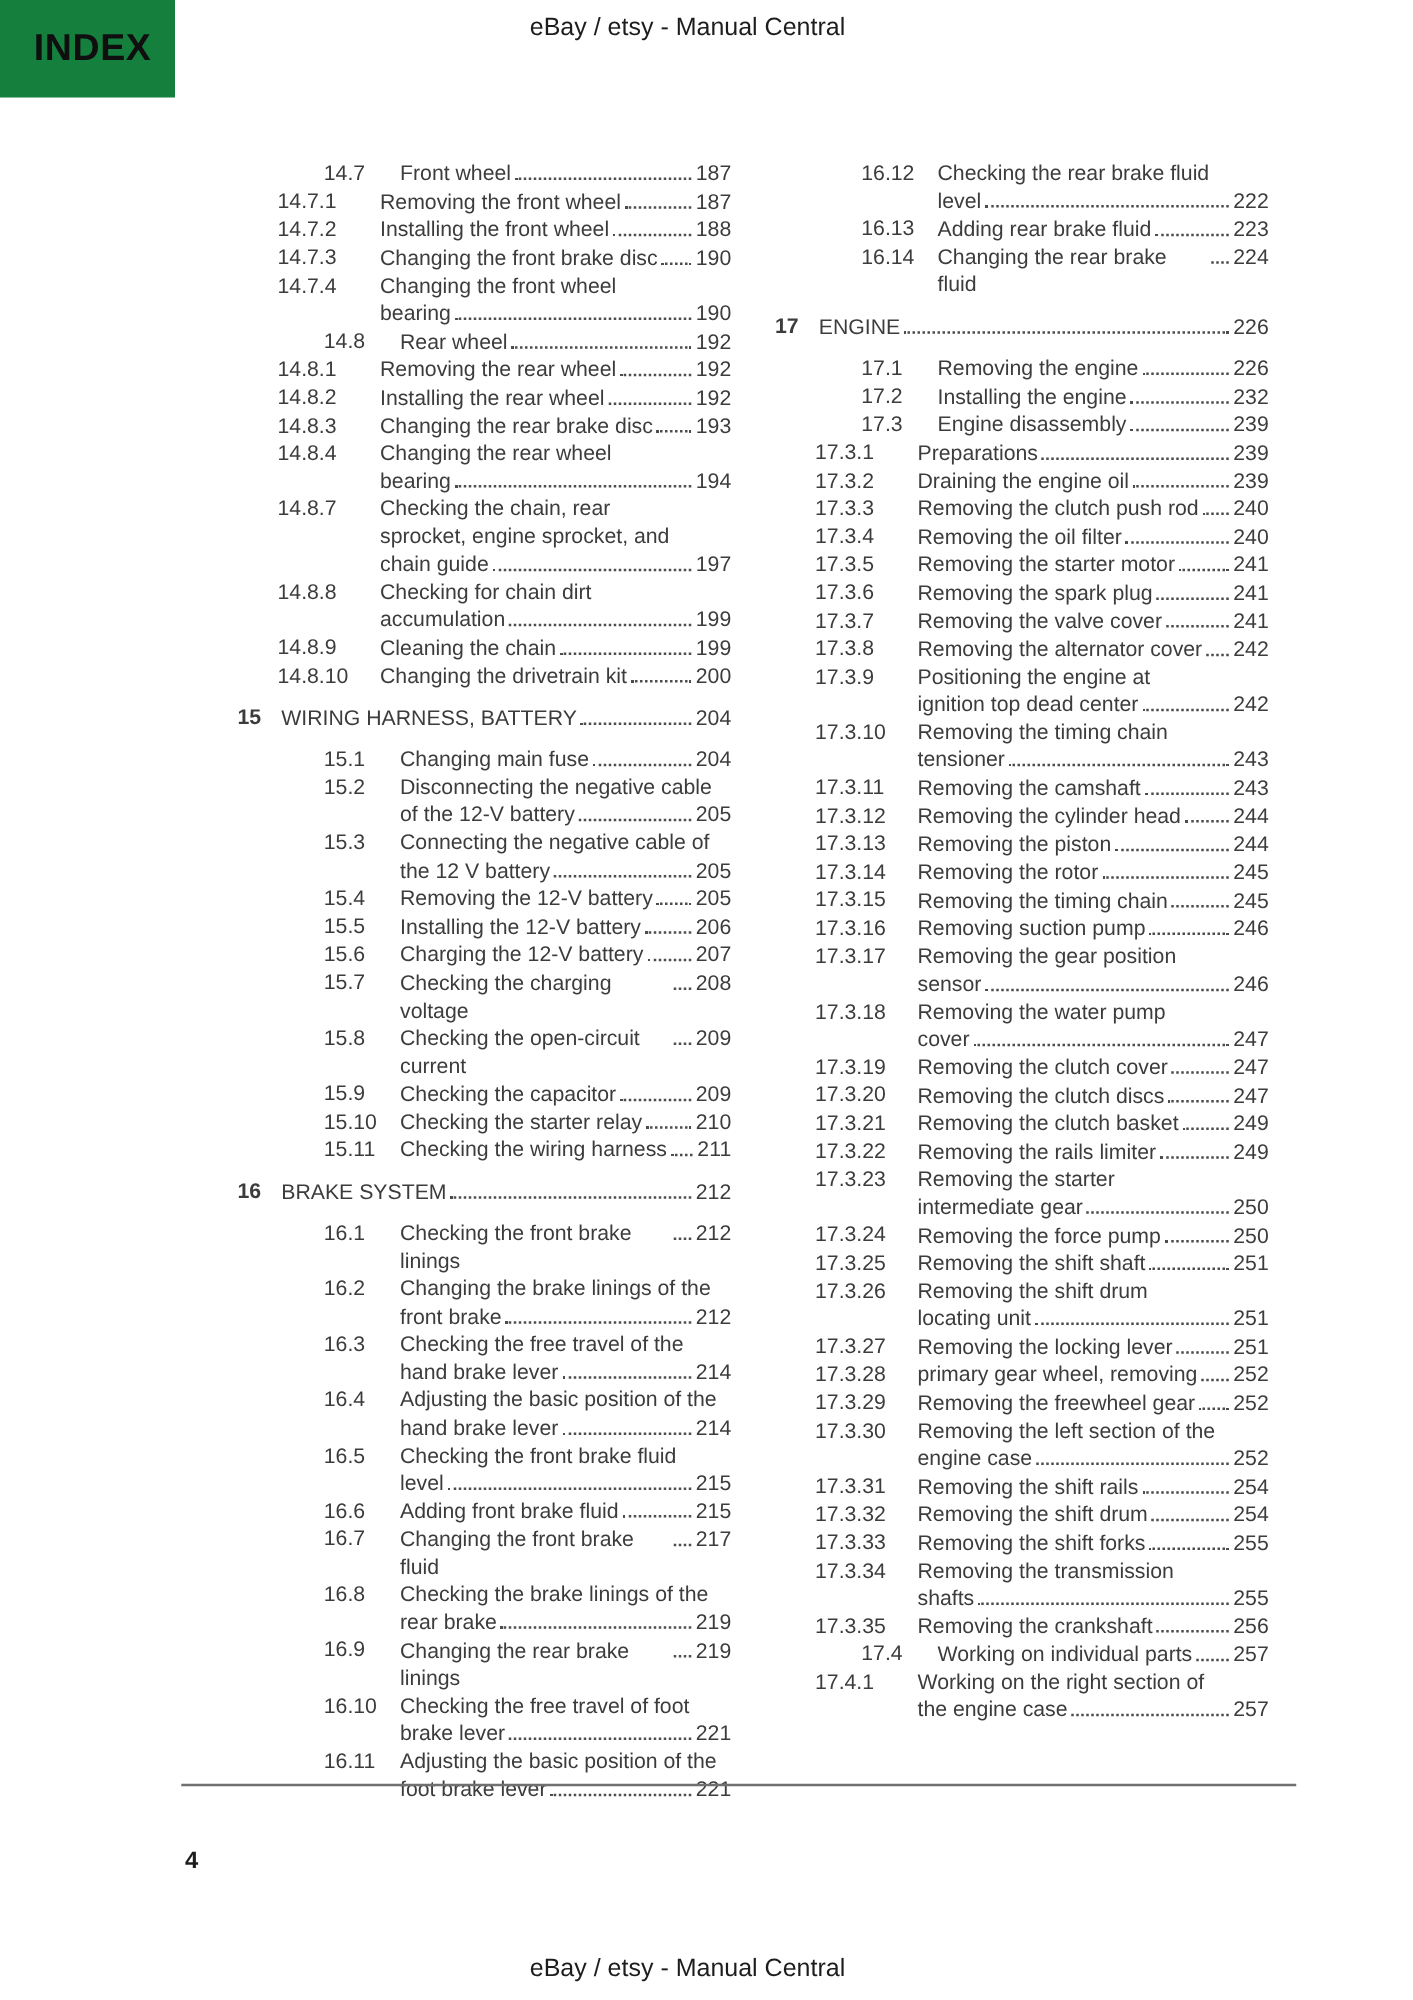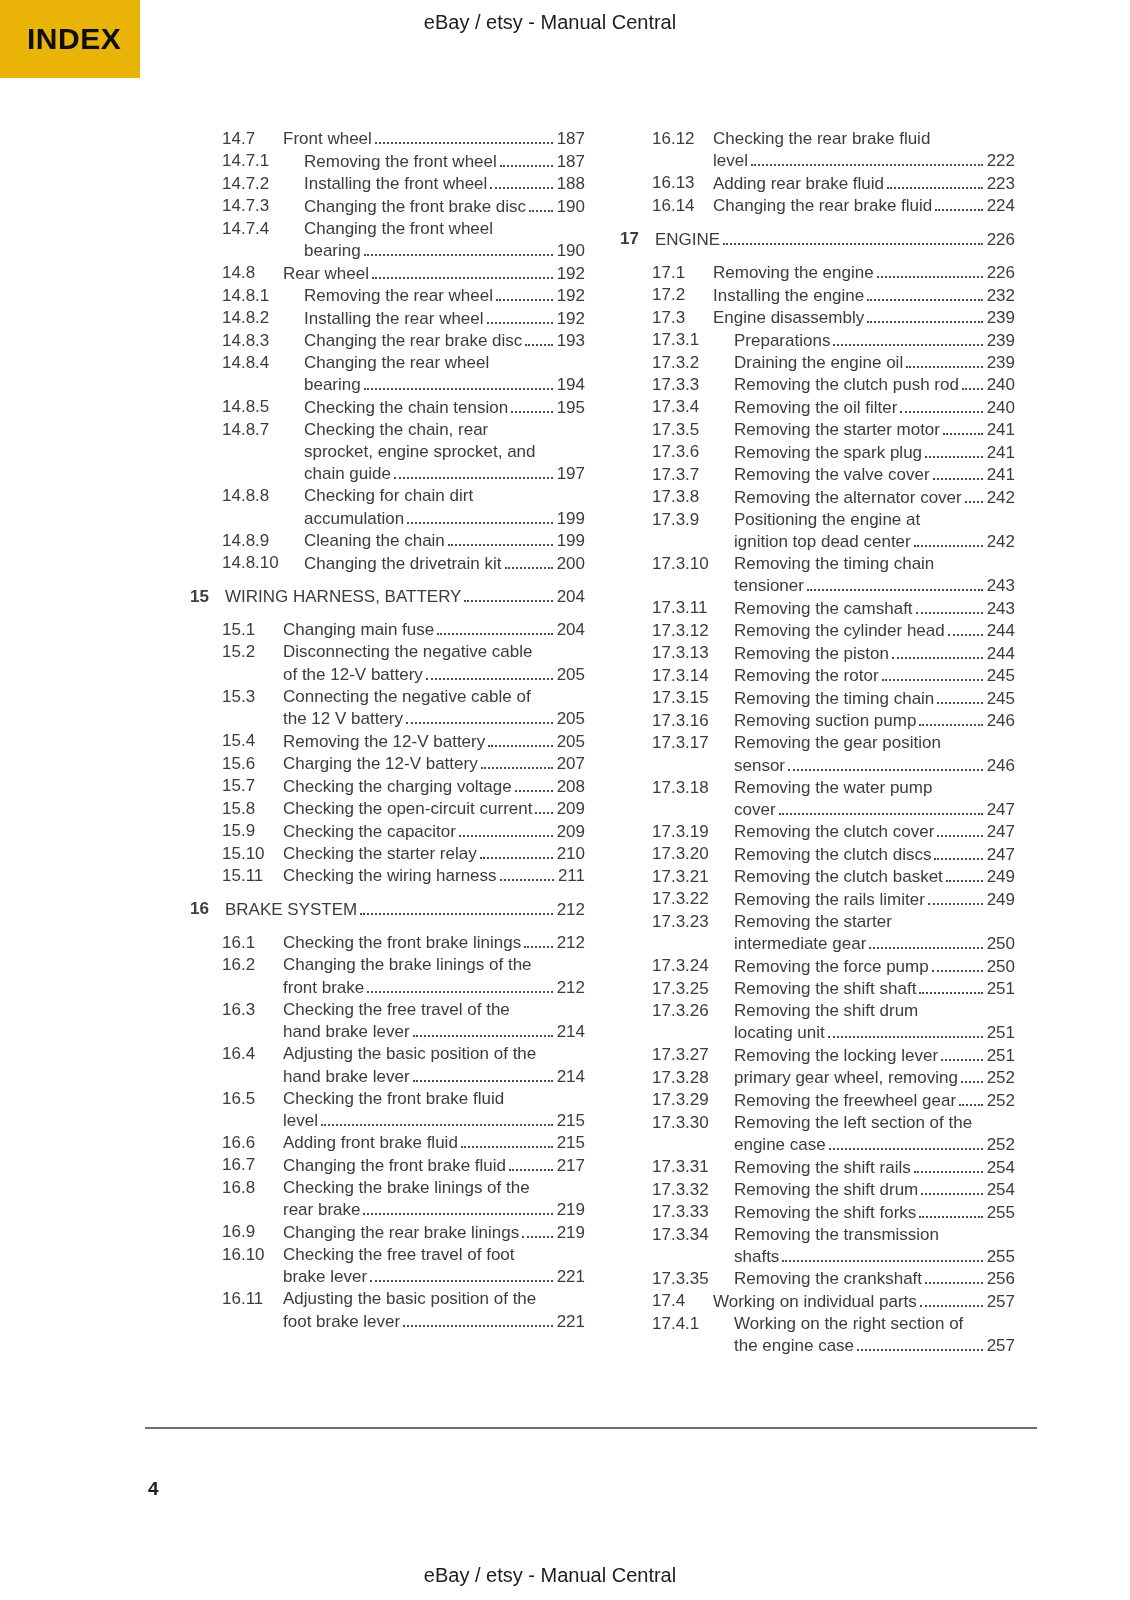--- a/index.html
+++ b/index.html
@@ -6,21 +6,21 @@
   body {
     width: 1130px; height: 1600px;
     background: #ffffff;
     font-family: "Liberation Sans", sans-serif;
     position: relative;
     color: #3c3c3c;
   }
   .index-box {
     position: absolute; left: 0; top: 0;
     width: 140px; height: 78px;
-    background: #eab308;
+    background: #15803d;
     display: flex; align-items: center;
     padding-left: 27px; box-sizing: border-box;
   }
   .index-label {
     font-size: 30px; font-weight: bold; color: #0f0f0f;
     letter-spacing: 0.5px;
   }
   .page-header {
     position: absolute; top: 11px; left: 0; right: 30px;
     text-align: center;
@@ -33,21 +33,21 @@
   }
   .toc-col { width: 395px; flex: 0 0 395px; }
   .entry {
     display: flex; align-items: flex-start;
     font-size: 17px; line-height: 22px;
   }
   .entry .num { flex: 0 0 auto; }
   .entry.chapter { margin: 11px 0; }
   .entry.chapter .num { width: 35px; font-weight: bold; }
   .entry.section  { padding-left: 32px; }
-  .entry.section .num { width: 61px; }
+  .entry.section .num { width: 61px; margin-left: 37px; }
   .entry.subsection { padding-left: 32px; }
   .entry.subsection .num { width: 82px; }
   .entry .body { flex: 1 1 auto; min-width: 0; }
   .line-last { display: flex; align-items: baseline; }
   .line-last .txt { flex: 0 1 auto; }
   .leader {
     flex: 1 1 auto; min-width: 14px;
     border-bottom: 2px dotted #4d4d4d;
     margin: 0 4px 0 3px;
     align-self: baseline;
@@ -174,30 +174,20 @@
         <div class="body">
           <div>Changing the rear wheel</div>
           <div class="line-last">
             <span class="txt">bearing</span>
             <span class="leader"></span>
             <span class="pg">194</span>
           </div>
         </div>
       </div>
       <div class="entry subsection">
-        <span class="num">14.8.5</span>
-        <div class="body">
-          <div class="line-last">
-            <span class="txt">Checking the chain tension</span>
-            <span class="leader"></span>
-            <span class="pg">195</span>
-          </div>
-        </div>
-      </div>
-      <div class="entry subsection">
         <span class="num">14.8.7</span>
         <div class="body">
           <div>Checking the chain, rear</div>
           <div>sprocket, engine sprocket, and</div>
           <div class="line-last">
             <span class="txt">chain guide</span>
             <span class="leader"></span>
             <span class="pg">197</span>
           </div>
         </div>
@@ -275,20 +265,30 @@
           </div>
         </div>
       </div>
       <div class="entry section">
         <span class="num">15.4</span>
         <div class="body">
           <div class="line-last">
             <span class="txt">Removing the 12-V battery</span>
             <span class="leader"></span>
             <span class="pg">205</span>
+          </div>
+        </div>
+      </div>
+      <div class="entry section">
+        <span class="num">15.5</span>
+        <div class="body">
+          <div class="line-last">
+            <span class="txt">Installing the 12-V battery</span>
+            <span class="leader"></span>
+            <span class="pg">206</span>
           </div>
         </div>
       </div>
       <div class="entry section">
         <span class="num">15.6</span>
         <div class="body">
           <div class="line-last">
             <span class="txt">Charging the 12-V battery</span>
             <span class="leader"></span>
             <span class="pg">207</span>

